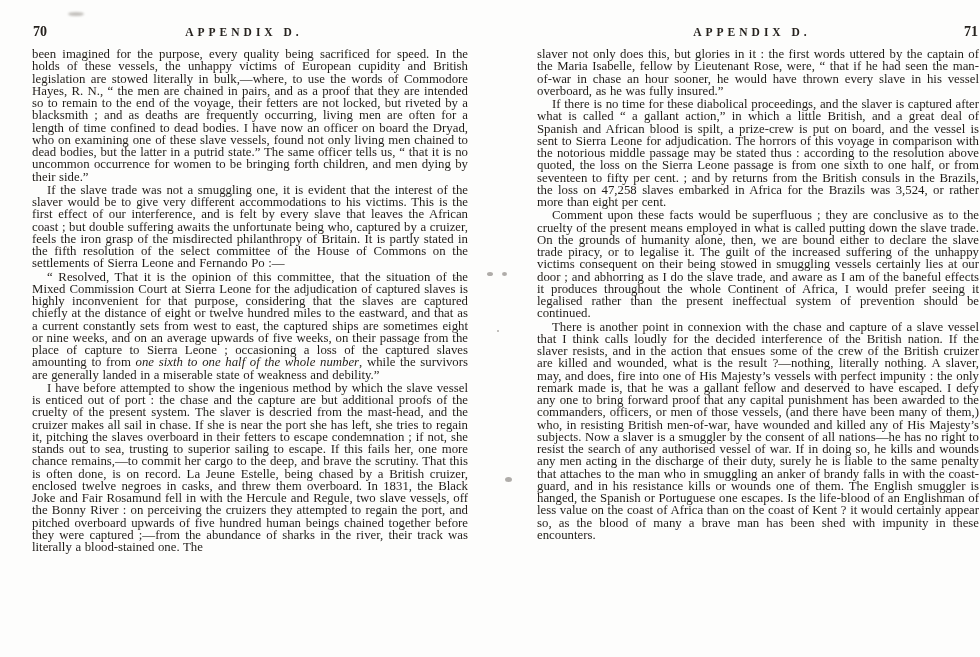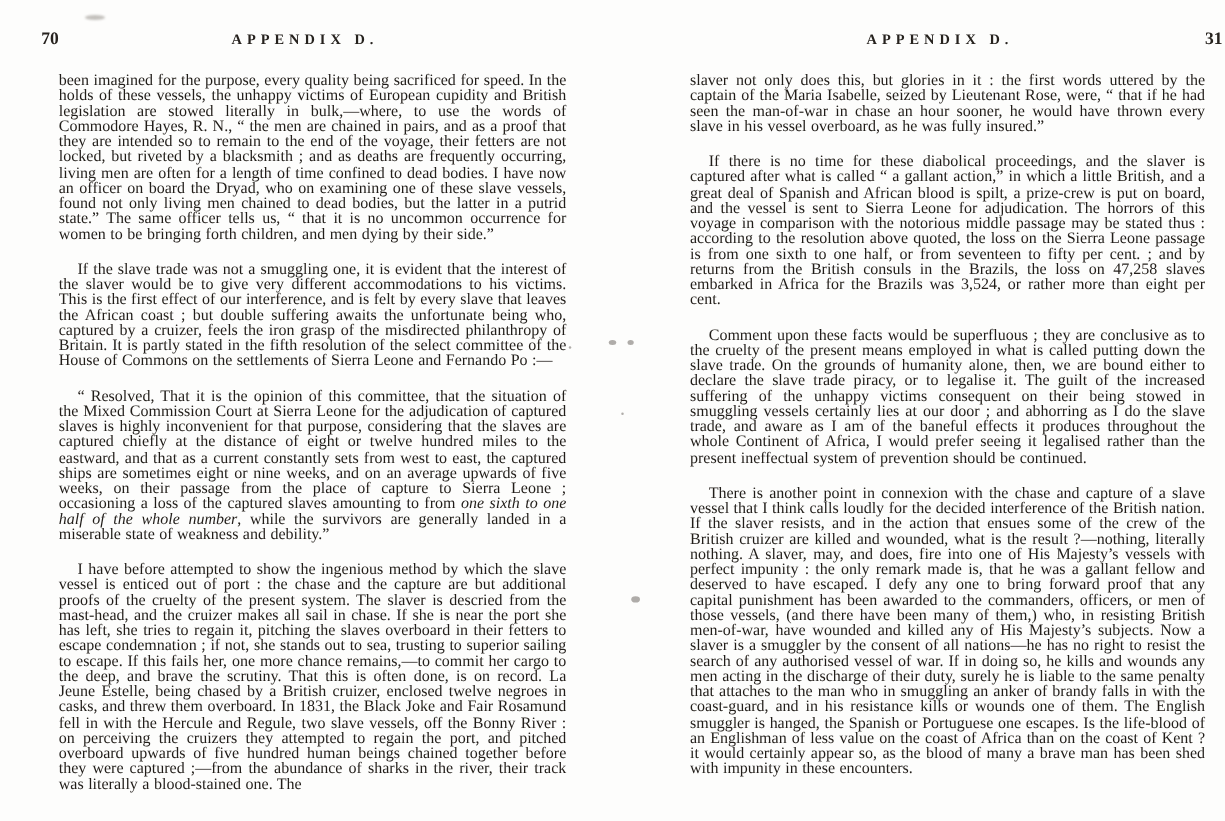--- a/index.html
+++ b/index.html
@@ -50,21 +50,21 @@
   .pagenum {
     position: absolute;
     top: -2px;
     font-size: 14px;
     font-weight: bold;
     color: #26221e;
   }
   .pagenum.pos-left  { left: 2px; }
   .pagenum.pos-right { right: 2px; }
   .page-body p {
-    margin: 16px;
+    margin: 1px;
     text-align: justify;
     font-size: 12.8px;
     line-height: 12.25px;
     text-indent: 15px;
     word-spacing: 0.4px;
   }
   .page-body p.noindent { text-indent: 0; }
   .page-body em { }
   
   .speck {
@@ -105,24 +105,24 @@
         <p class="noindent">been imagined for the purpose, every quality being sacrificed for speed. In the holds of these vessels, the unhappy victims of European cupidity and British legislation are stowed literally in bulk,—where, to use the words of Commodore Hayes, R. N., “ the men are chained in pairs, and as a proof that they are intended so to remain to the end of the voyage, their fetters are not locked, but riveted by a blacksmith ; and as deaths are frequently occurring, living men are often for a length of time confined to dead bodies.  I have now an officer on board the Dryad, who on examining one of these slave vessels, found not only living men chained to dead bodies, but the latter in a putrid state.”  The same officer tells us, “ that it is no uncommon occurrence for women to be bringing forth children, and men dying by their side.”</p>
         <p>If the slave trade was not a smuggling one, it is evident that the interest of the slaver would be to give very different accommodations to his victims.  This is the first effect of our interference, and is felt by every slave that leaves the African coast ; but double suffering awaits the unfortunate being who, captured by a cruizer, feels the iron grasp of the misdirected philanthropy of Britain.  It is partly stated in the fifth resolution of the select committee of the House of Commons on the settlements of Sierra Leone and Fernando Po :—</p>
         <p><span>“ Resolved, That it is the opinion of this committee, that the situation of the Mixed Commission Court at Sierra Leone for the adjudication of captured slaves is highly inconvenient for that purpose, considering that the slaves are captured chiefly at the distance of eight or twelve hundred miles to the eastward, and that as a current constantly sets from west to east, the captured ships are sometimes eight or nine weeks, and on an average upwards of five weeks, on their passage from the place of capture to Sierra Leone ; occasioning a loss of the captured slaves amounting to from </span><em>one sixth to one half of the whole number</em><span>, while the survivors are generally landed in a miserable state of weakness and debility.”</span></p>
         <p>I have before attempted to show the ingenious method by which the slave vessel is enticed out of port :  the chase and the capture are but additional proofs of the cruelty of the present system.   The slaver is descried from the mast-head, and the cruizer makes all sail in chase. If she is near the port she has left, she tries to regain it,  pitching the slaves overboard in their fetters to escape condemnation ;  if  not, she stands out to sea, trusting to superior sailing to escape.   If this  fails her, one more chance remains,—to commit her cargo to the deep, and brave the scrutiny.   That this  is often done, is on record.   La Jeune Estelle, being chased by a British cruizer, enclosed twelve negroes in casks, and threw them overboard.   In 1831, the Black Joke and Fair Rosamund fell in with the Hercule and Regule, two slave  vessels, off the Bonny River :  on perceiving the cruizers they attempted to regain the port, and pitched overboard upwards of five hundred human beings chained together before they were captured ;—from the abundance of sharks in the river, their track was literally a blood-stained one.   The</p>
       </div>
     </div>
 
     <div class="page page-right">
       <div class="page-header">
         <span class="running-head">APPENDIX D.</span>
-        <span class="pagenum pos-right">31</span>
+        <span class="pagenum pos-right">71</span>
       </div>
       <div class="page-body">
-        <p class="noindent">slaver not only does this, but glories in it :  the first words uttered by the captain of the Maria Isabelle, seized by Lieutenant Rose, were, “ that if he had seen the man-of-war in chase an hour sooner, he would have thrown every slave in his vessel overboard, as he was fully insured.”</p>
+        <p class="noindent">slaver not only does this, but glories in it :  the first words uttered by the captain of the Maria Isabelle, fellow by Lieutenant Rose, were, “ that if he had seen the man-of-war in chase an hour sooner, he would have thrown every slave in his vessel overboard, as he was fully insured.”</p>
         <p>If there is no time for these diabolical proceedings, and the slaver is captured after what is called “ a gallant action,” in which a little British, and a great deal of Spanish and African blood is spilt, a prize-crew is put on board, and the vessel is sent to Sierra Leone for adjudication.  The horrors of this voyage in comparison with the notorious middle passage may be stated thus :  according to the resolution above quoted, the loss on the Sierra Leone passage is from one sixth to one half, or from seventeen to fifty per cent. ; and by returns from the British consuls in the Brazils, the loss on 47,258 slaves embarked in Africa for the Brazils was 3,524, or rather more than eight per cent.</p>
         <p>Comment upon these facts would be superfluous ;  they are conclusive as to the cruelty of the present means employed in what is called putting down the slave trade.  On the grounds of humanity alone, then, we are bound either to declare the slave trade piracy, or to legalise it.  The guilt of the increased suffering of the unhappy victims consequent on their being stowed in smuggling vessels certainly lies at our door ;  and abhorring as I do the slave trade, and aware as I am of the baneful effects it produces throughout the whole Continent of Africa, I would prefer seeing it legalised rather than the present ineffectual system of prevention should be continued.</p>
         <p>There is another point in connexion with the chase and  capture of a slave vessel that I think calls loudly for the decided interference of the British nation.   If the slaver resists, and in the action that ensues some of the crew of the British cruizer are killed and wounded,  what is the result ?—nothing, literally nothing.   A slaver, may, and does, fire into one of His Majesty’s vessels with perfect impunity :  the only remark made is, that he was a gallant fellow and deserved to have escaped. I defy any one to bring forward proof that any capital punishment has been awarded to the commanders, officers, or men of those vessels, (and there have been many of them,) who, in resisting British men-of-war, have wounded and killed any of His Majesty’s subjects.   Now a slaver is a smuggler by the consent of all nations—he has no right to resist the search of any authorised vessel of war.   If in doing so, he kills and wounds any men acting in the discharge of their duty, surely he is liable to the same penalty that attaches to the man who in smuggling an anker of brandy falls in with the coast-guard, and in his resistance kills or wounds one of them.   The English smuggler is hanged, the Spanish or Portuguese one escapes.   Is the life-blood of an Englishman of less value on the coast of Africa than on the coast of Kent ?  it would certainly appear so, as the blood of many a brave man has been shed with impunity in these encounters.</p>
       </div>
     </div>
 
   </div>
 </div>
 
 </body></html>

